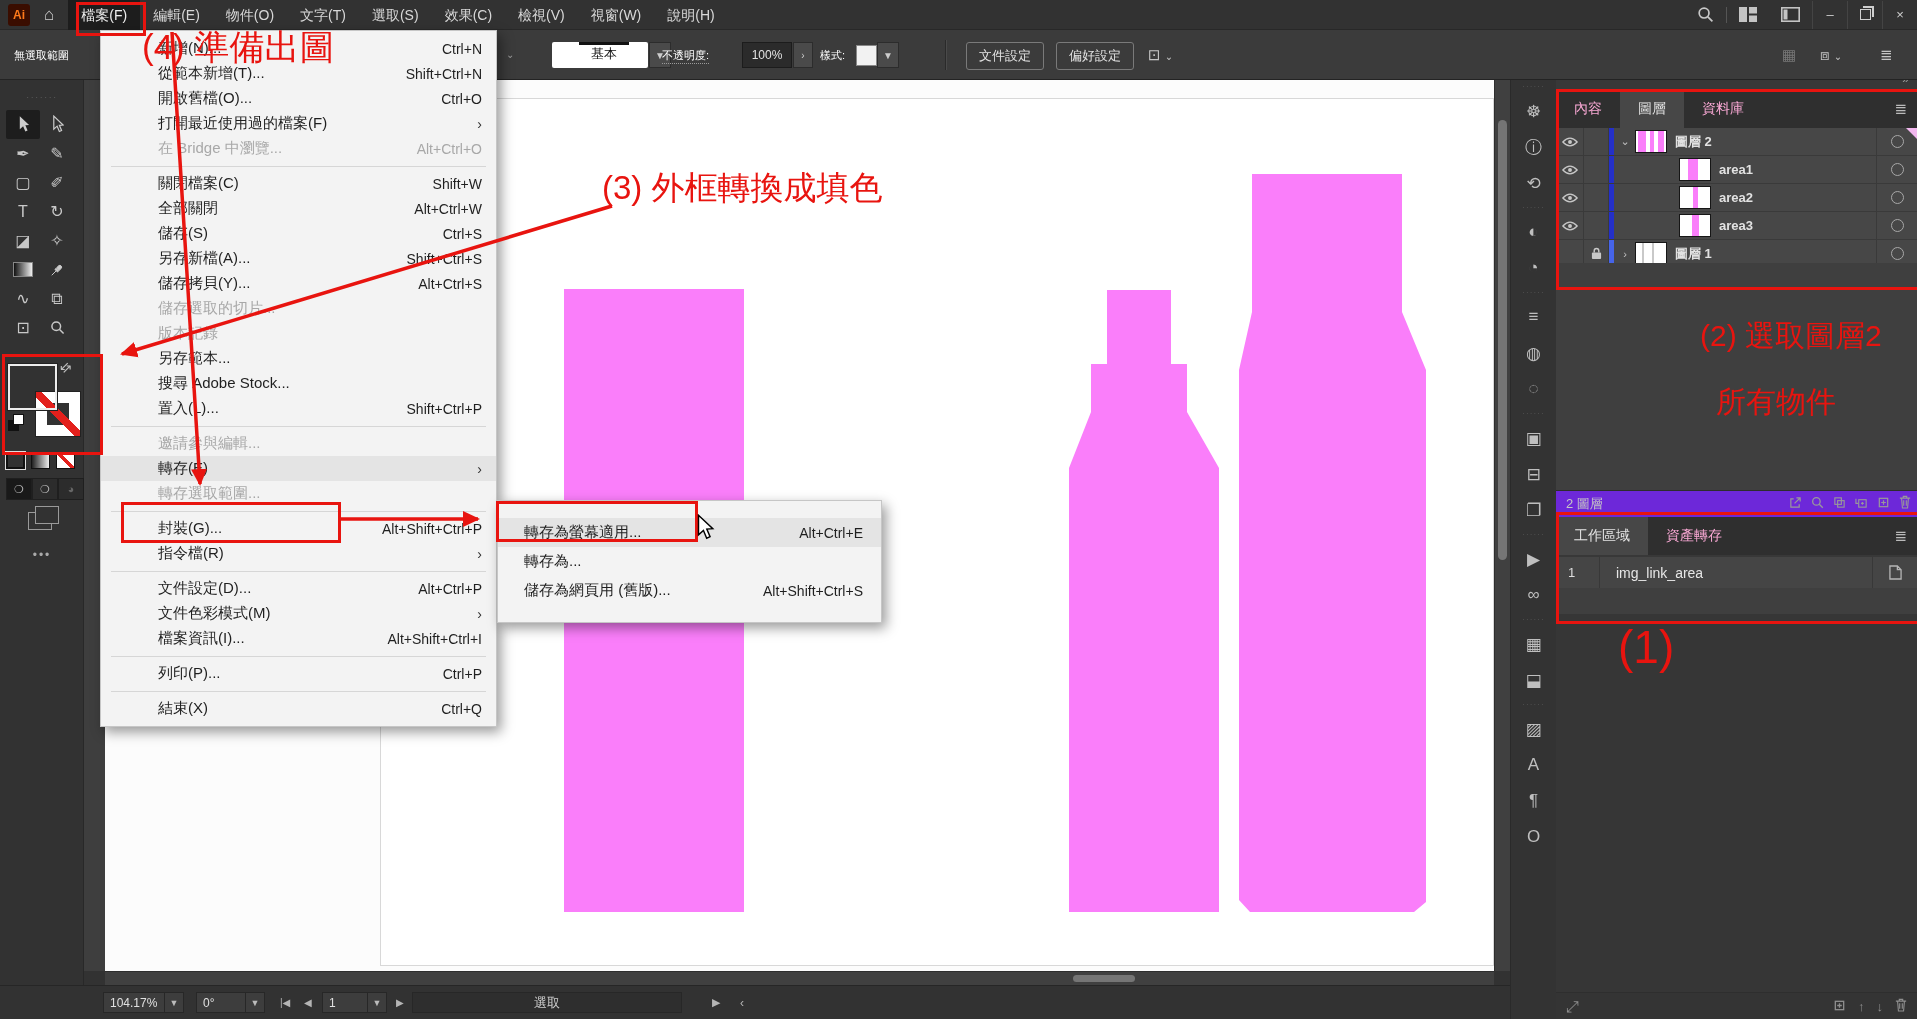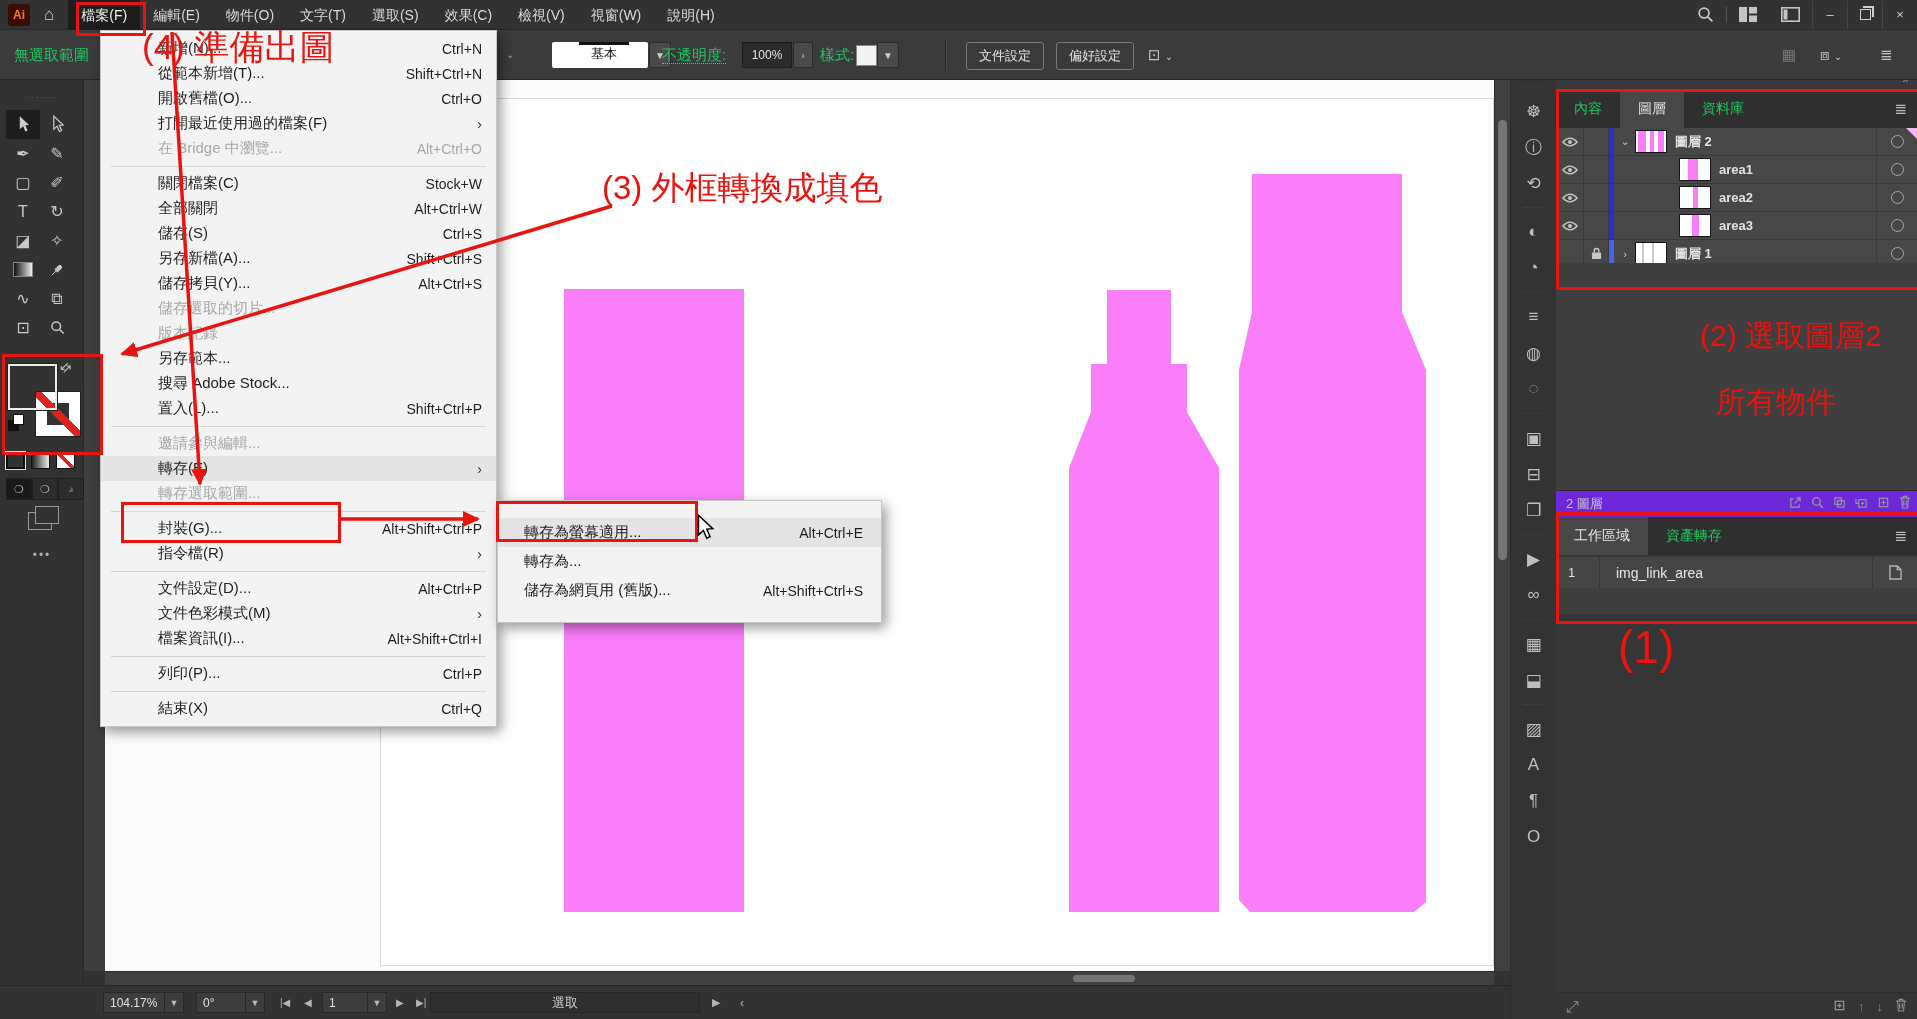--- a/index.html
+++ b/index.html
@@ -12,21 +12,21 @@
   #home-icon{color:#cfcfcf;font-size:17px;margin:0 14px 0 4px;}
   .menu-item{padding:0 13px;height:30px;line-height:30px;font-size:14px;color:#d8d8d8;cursor:default;}
   .menu-item.open{background:#1d1d1d;color:#eee;}
   #menubar-right{margin-left:auto;display:flex;align-items:center;height:30px;}
   .mb-ic{color:#c4c4c4;margin:0 12px;display:flex;align-items:center;}
   .mb-sep{width:1px;height:16px;background:#555;}
   .winbtn{width:34px;height:28px;display:flex;align-items:center;justify-content:center;color:#cfcfcf;font-size:13px;border-left:1px solid #444;}
   .restore-g{width:9px;height:9px;border:1px solid #cfcfcf;box-shadow:2px -2px 0 -1px #323232,3px -3px 0 0 #cfcfcf;}
   
   #controlbar{left:0;top:30px;width:1917px;height:50px;background:#3b3b3b;border-bottom:1px solid #232323;box-sizing:border-box;z-index:5;}
-  #controlbar .lab{position:absolute;top:0;height:50px;line-height:50px;font-size:15px;color:#22c55e;}
+  #controlbar .lab{position:absolute;top:0;height:50px;line-height:50px;font-size:11px;color:#ffffff;}
   .cb-box{position:absolute;top:12px;height:26px;box-sizing:border-box;flex-direction:column;}
   #stroke-field{left:552px;width:96px;background:#fff;border-radius:2px;display:flex;align-items:center;}
   #stroke-line{width:50px;height:3px;background:#111;margin-left:7px;}
   #stroke-field span{color:#111;font-size:13px;margin-left:8px;}
   .dd-chev{background:#4a4a4a;border:1px solid #2c2c2c;color:#ccc;font-size:10px;display:flex;align-items:center;justify-content:center;width:22px;}
   #opacity-box{left:742px;width:50px;background:#2b2b2b;border:1px solid #1c1c1c;color:#e3e3e3;font-size:12px;display:flex;align-items:center;justify-content:center;}
   .dotted-u{border-bottom:1px dotted #9a9a9a;line-height:16px !important;top:17px !important;height:16px !important;}
   .cb-btn{position:absolute;top:12px;height:26px;border:1px solid #7a7a7a;border-radius:3px;color:#e2e2e2;font-size:13px;display:flex;align-items:center;justify-content:center;padding:0 12px;}
   #style-swatch{left:856px;top:15px;width:19px;height:19px;background:#f2f2f2;border:1px solid #888;position:absolute;}
   .cb-sep{position:absolute;top:10px;width:1px;height:30px;background:#2a2a2a;border-right:1px solid #4a4a4a;}
@@ -63,21 +63,21 @@
   #vscroll .thumb{position:absolute;left:3px;top:40px;width:9px;height:440px;background:#757575;border-radius:5px;}
   #hscroll{left:105px;top:971px;width:1389px;height:14px;background:#404040;border-top:1px solid #2e2e2e;box-sizing:border-box;}
   #hscroll .thumb{position:absolute;left:968px;top:3px;width:62px;height:7px;background:#757575;border-radius:4px;}
   
   #rightdock{left:1510px;top:80px;width:46px;height:939px;background:#333333;border-left:1px solid #2a2a2a;box-sizing:border-box;display:flex;flex-direction:column;align-items:center;}
   .dock-ic{height:36px;display:flex;align-items:center;justify-content:center;color:#bfbfbf;font-size:17px;width:100%;}
   .dock-grip{height:13px;color:#5d5d5d;font-size:8px;letter-spacing:1.5px;display:flex;align-items:center;}
   
   #rightpanel{left:1556px;top:80px;width:361px;height:939px;background:#383838;}
   .tabbar{position:absolute;left:0;width:361px;height:38px;background:#2f2f2f;display:flex;align-items:stretch;}
-  .ptab{padding:0 18px;display:flex;align-items:center;font-size:14px;color:#22c55e;}
+  .ptab{padding:0 18px;display:flex;align-items:center;font-size:14px;color:#f9a8d4;}
   .ptab.active{background:#474747;color:#e4e4e4;}
   .tab-menu{margin-left:auto;color:#bbb;font-size:15px;display:flex;align-items:center;padding-right:10px;}
   #layer-rows{position:absolute;left:0;top:48px;width:361px;}
   .lrow{height:27px;background:#474747;border-bottom:1px solid #3a3a3a;display:flex;align-items:center;position:relative;}
   .cell-eye{width:27px;height:100%;border-right:1px solid #3a3a3a;display:flex;align-items:center;justify-content:center;}
   .cell-lock{width:24px;height:100%;border-right:1px solid #3a3a3a;display:flex;align-items:center;justify-content:center;}
   .selbar{width:5px;height:100%;}
   .lchev{width:22px;text-align:center;color:#c0c0c0;font-size:11px;}
   .lthumb{width:30px;height:21px;background:#fff;box-shadow:0 0 0 1px #161616;position:relative;margin-right:9px;overflow:hidden;}
   .lthumb .bar{position:absolute;top:0;height:100%;}
@@ -97,21 +97,21 @@
   #ab-empty{position:absolute;left:0;top:508px;width:361px;height:26px;background:#3f3f3f;}
   #rp-bottom{position:absolute;left:0;top:534px;width:361px;height:405px;background:#363636;}
   #rp-footer{position:absolute;left:0;top:912px;width:361px;height:27px;display:flex;align-items:center;color:#8f8f8f;border-top:1px solid #2e2e2e;background:#343434;}
   #rp-footer .right{margin-left:auto;display:flex;gap:12px;padding-right:10px;align-items:center;font-size:13px;}
   #panel-collapse{position:absolute;right:8px;top:-8px;color:#9a9a9a;font-size:12px;}
   
   #statusbar{left:0;top:985px;width:1510px;height:34px;background:#323232;border-top:1px solid #262626;box-sizing:border-box;z-index:6;}
   .sb-box{position:absolute;top:6px;height:21px;background:#3d3d3d;border:1px solid #272727;color:#e0e0e0;font-size:12px;display:flex;align-items:center;padding:0 6px;box-sizing:border-box;}
   .sb-chev{position:absolute;top:6px;height:21px;width:20px;background:#3d3d3d;border:1px solid #272727;color:#bbb;font-size:9px;display:flex;align-items:center;justify-content:center;box-sizing:border-box;}
   .sb-nav{position:absolute;top:6px;height:21px;color:#b5b5b5;font-size:10px;display:flex;align-items:center;}
-  #sb-tool{position:absolute;left:430px;top:6px;width:270px;height:21px;background:#2e2e2e;border:1px solid #272727;color:#cfcfcf;font-size:13px;display:flex;align-items:center;justify-content:center;box-sizing:border-box;}
+  #sb-tool{position:absolute;left:412px;top:6px;width:270px;height:21px;background:#2e2e2e;border:1px solid #272727;color:#cfcfcf;font-size:13px;display:flex;align-items:center;justify-content:center;box-sizing:border-box;}
   
   #filemenu{left:100px;top:30px;width:397px;background:#f3f3f3;border:1px solid #c6c6c6;box-shadow:4px 5px 12px rgba(0,0,0,.4);padding:5px 0;z-index:20;box-sizing:border-box;}
   .mrow{height:25px;display:flex;align-items:center;padding:0 14px 0 57px;font-size:15px;color:#1f1f1f;}
   .mrow .sc{margin-left:auto;font-size:14px;color:#1f1f1f;}
   .mrow .subarrow{margin-left:auto;color:#333;font-size:14px;}
   .mrow.disabled, .mrow.disabled .sc{color:#a8a8a8;}
   .mrow.hl{background:#e4e4e4;}
   .mdiv{height:1px;background:#d6d6d6;margin:5px 10px 4px 10px;}
   #submenu{left:497px;top:500px;width:385px;background:#f3f3f3;border:1px solid #c6c6c6;box-shadow:4px 5px 12px rgba(0,0,0,.4);padding:17px 0;z-index:21;box-sizing:border-box;}
   #submenu .mrow{height:29px;padding:0 18px 0 26px;}
@@ -503,21 +503,21 @@
         <span>打開最近使用過的檔案(F)</span>
         <span class="subarrow">›</span>
       </div>
       <div class="mrow disabled">
         <span>在 Bridge 中瀏覽...</span>
         <span class="sc">Alt+Ctrl+O</span>
       </div>
       <div class="mdiv"></div>
       <div class="mrow">
         <span>關閉檔案(C)</span>
-        <span class="sc">Stock+W</span>
+        <span class="sc">Shift+W</span>
       </div>
       <div class="mrow">
         <span>全部關閉</span>
         <span class="sc">Alt+Ctrl+W</span>
       </div>
       <div class="mrow">
         <span>儲存(S)</span>
         <span class="sc">Ctrl+S</span>
       </div>
       <div class="mrow">

